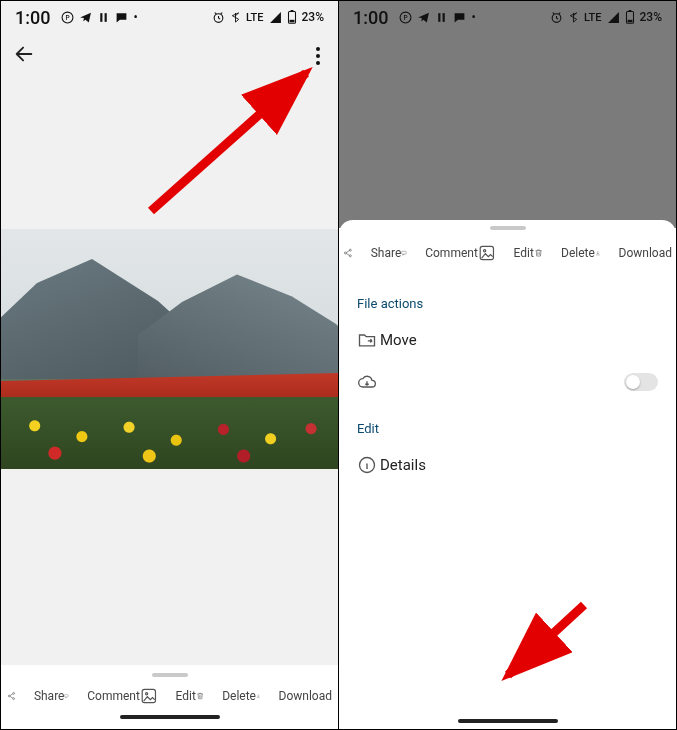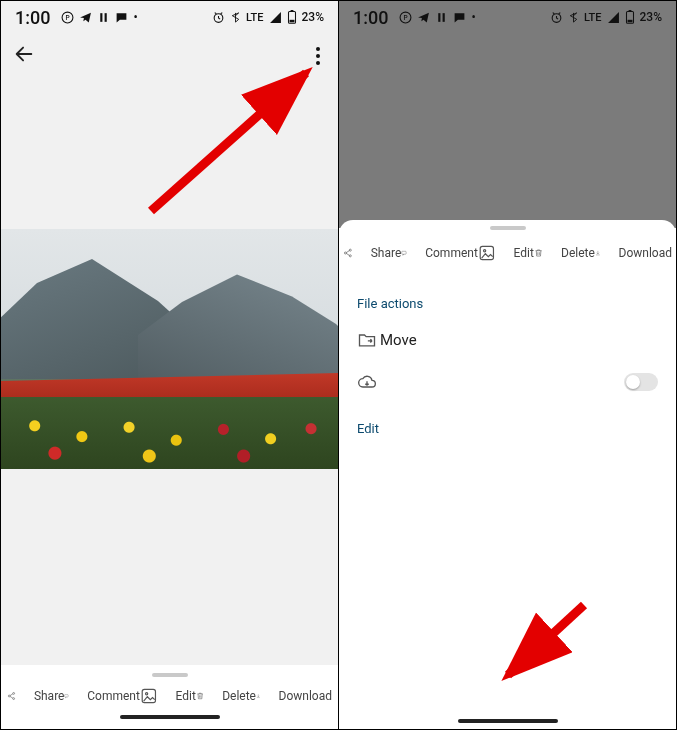--- a/index.html
+++ b/index.html
@@ -430,20 +430,29 @@
             <svg viewBox="0 0 24 24">
               <path d="M7 18a5 5 0 010-10 6 6 0 0111 2 4 4 0 010 8H7z"></path>
               <path d="M12 11v5m0 0l-2-2m2 2l2-2"></path>
             </svg>
           </span>
         <span class="toggle"></span>
       </div>
 
       <div class="section-title">Edit</div>
 
+      <div class="list-item">
+        <span class="li-icon">
+            <svg viewBox="0 0 24 24">
+              <circle cx="12" cy="12" r="9"></circle>
+              <path d="M12 8h.01M11 11h1v5h1"></path>
+            </svg>
+          </span>
+        <span>Details</span>
+      </div>
 
       <div style="flex:1"></div>
       <div class="nav-pill" style="margin-bottom:6px;"></div>
     </div>
 
     <svg class="arrow" style="left:145px; top:596px;" width="110" height="100" viewBox="0 0 110 100">
       <defs>
           <marker id="ah2" markerWidth="10" markerHeight="10" refX="7" refY="3" orient="auto">
             <path d="M0 0 L8 3 L0 6 Z" fill="#e30000"></path>
           </marker>

